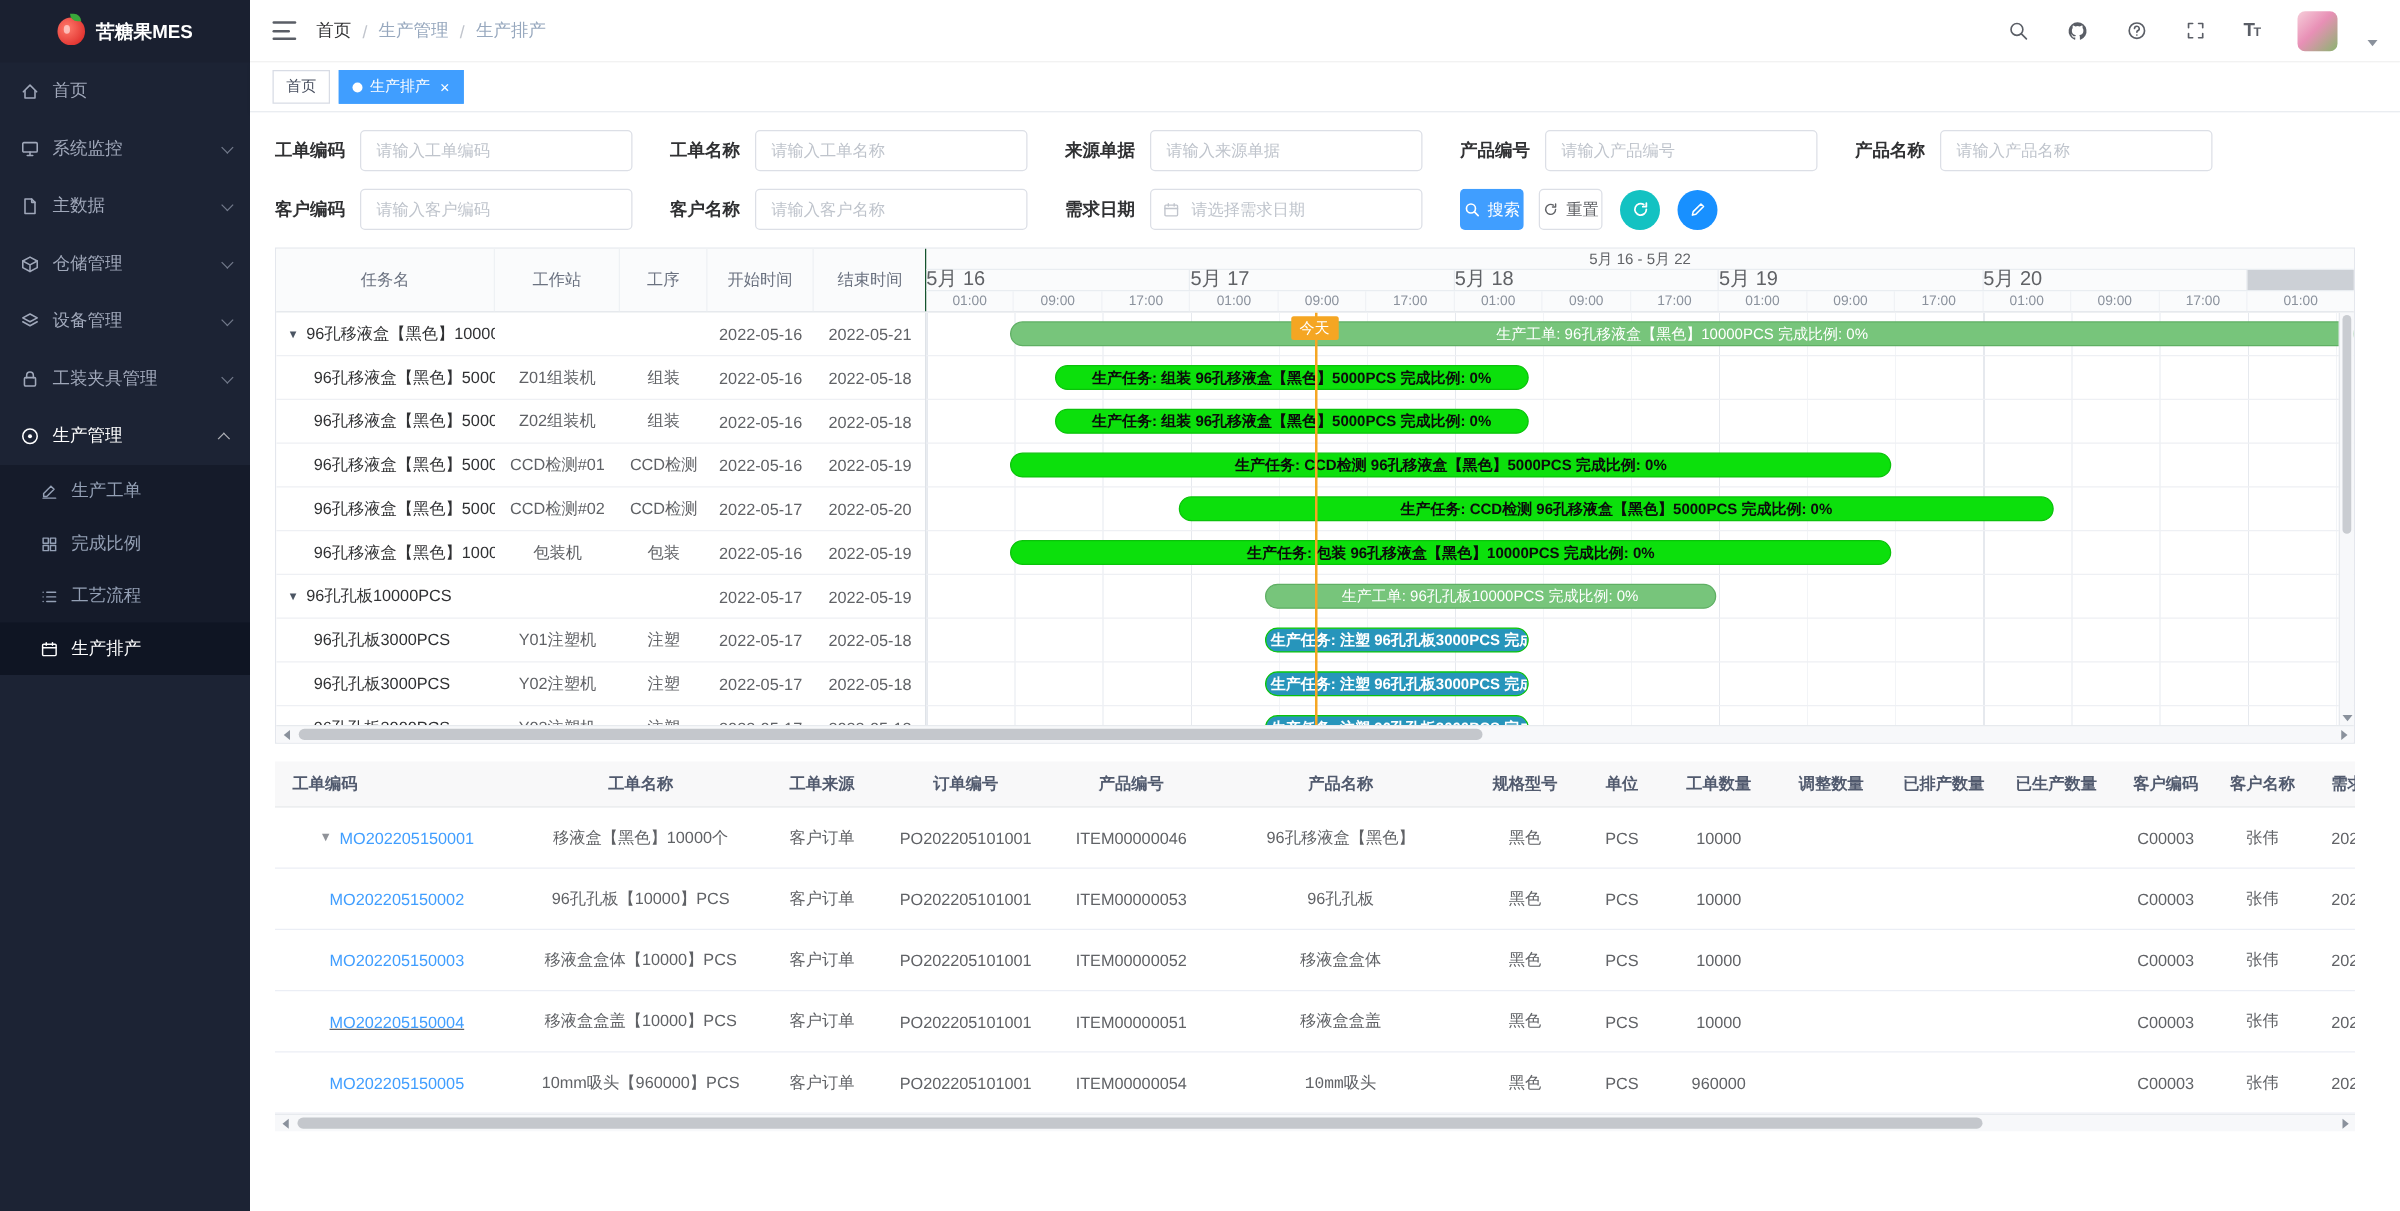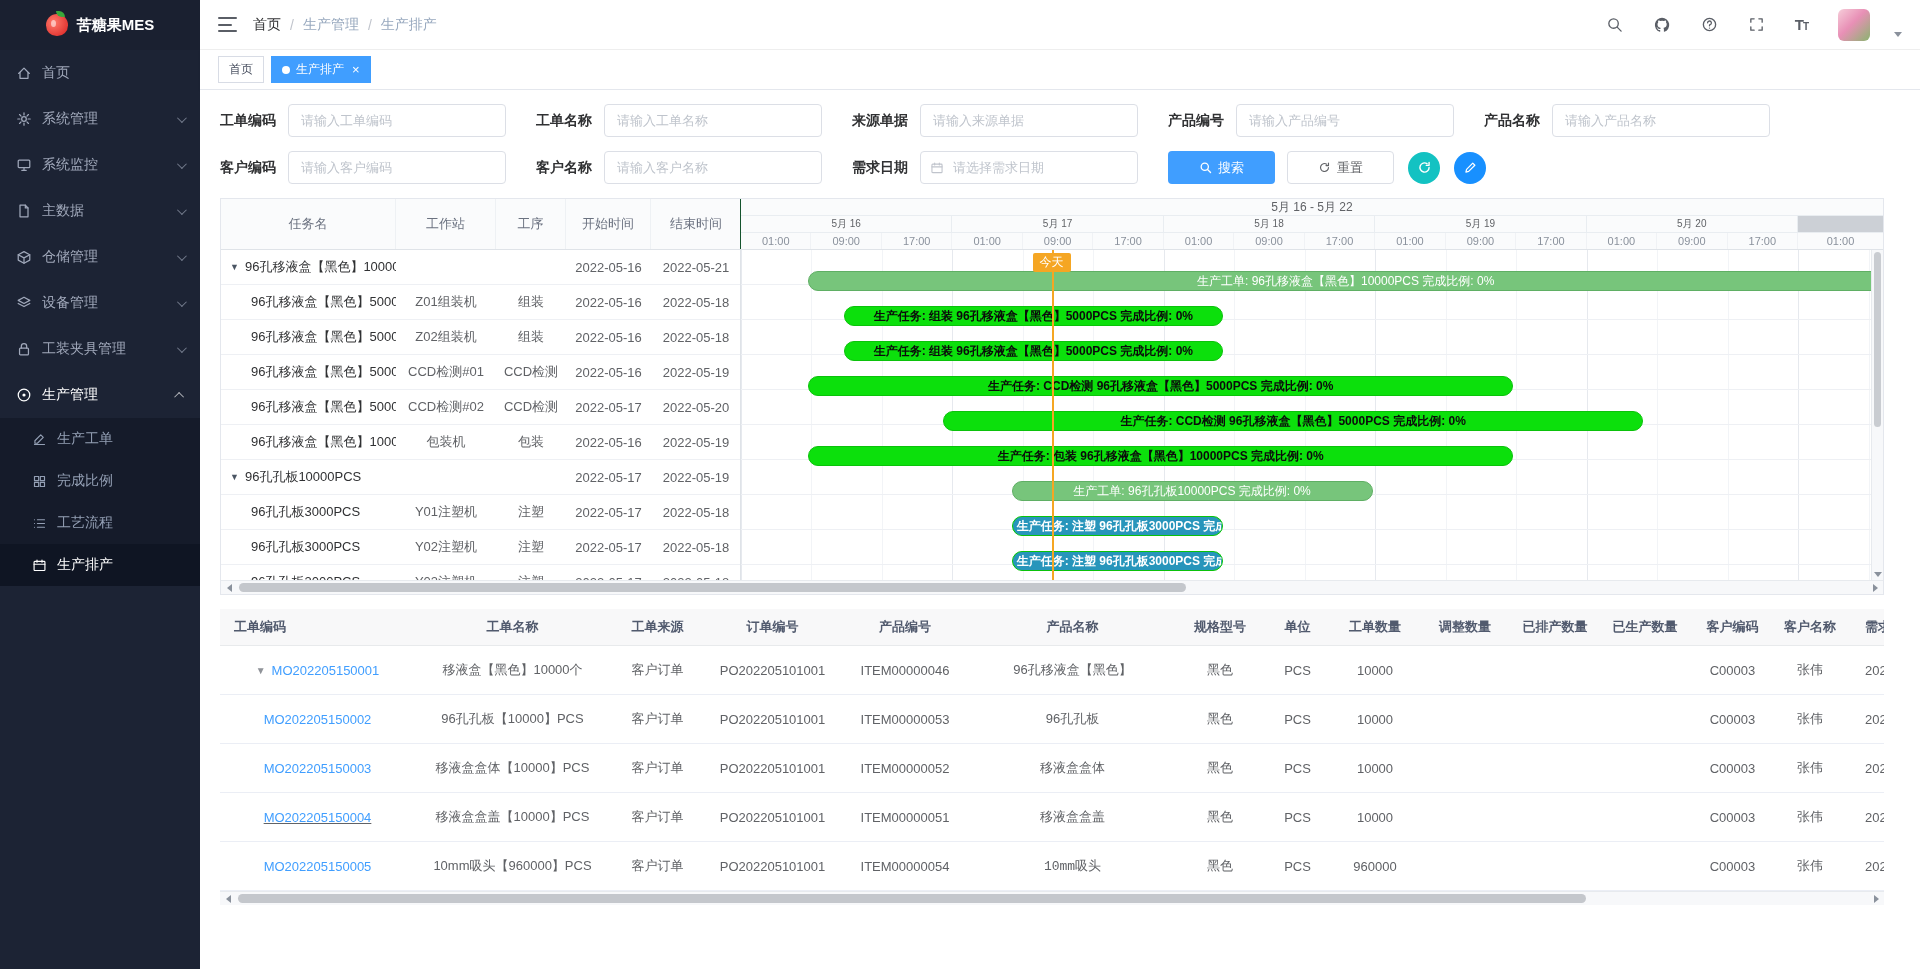--- a/index.html
+++ b/index.html
@@ -44,57 +44,57 @@
 
 .content{flex:1;padding:14px 20px 0 20px;overflow:hidden;background:#fff}
 .filter-row{display:flex;align-items:center;margin-bottom:14px}
 .f-field{display:flex;align-items:center;margin-right:30px}
 .f-field label{font-size:14px;font-weight:700;color:#303133;margin-right:12px;white-space:nowrap}
 .f-input{position:relative;display:flex;align-items:center}
 .f-input input{width:218px;height:33px;border:1px solid #dcdfe6;border-radius:4px;padding:0 12px;font-size:13px;color:#606266;font-family:inherit;outline:none;background:#fff}
 .f-input input::placeholder{color:#bfc4cc}
 .f-input.date input{padding-left:32px}
 .f-input.date .i{position:absolute;left:10px;color:#c0c4cc}
-.btn{height:33px;display:inline-flex;align-items:center;gap:6px;padding:0 30px;border-radius:4px;font-size:13px;cursor:pointer;border:1px solid transparent;font-family:inherit}
+.btn{height:33px;display:inline-flex;align-items:center;gap:6px;padding:0 2px;border-radius:4px;font-size:13px;cursor:pointer;border:1px solid transparent;font-family:inherit}
 .btn-primary{background:#409eff;color:#fff}
 .btn-default{background:#fff;border-color:#dcdfe6;color:#606266;margin-left:12px}
 .btn-circle{width:32px;height:32px;border-radius:50%;display:inline-flex;align-items:center;justify-content:center;color:#fff;margin-left:14px;cursor:pointer;border:none}
 .btn-circle.teal{background:#13c2c2}
 .btn-circle.blue{background:#1890ff}
 
 .gantt{border:1px solid #e4e7ed;width:1664px;background:#fff}
 .g-header{display:flex;height:51px;border-bottom:1px solid #dfe3e8;background:#fafbfc}
 .g-grid-h{display:flex;width:520px;flex-shrink:0;border-right:1px solid #14532d}
 .g-grid-h .gc{display:flex;align-items:center;justify-content:center;font-size:13px;color:#6b7280;border-right:1px solid #eef1f4;height:100%;flex-shrink:0}
 .g-grid-h .gc:last-child{border-right:none}
 .g-time-h{flex:1;display:flex;flex-direction:column;min-width:0}
 .g-range{height:17px;text-align:center;font-size:12px;color:#606266;border-bottom:1px solid #e9edf1;line-height:16px}
 .g-days{display:flex;height:17px;border-bottom:1px solid #e9edf1}
-.g-day{font-size:10px;color:#606266;text-align:center;line-height:16px;border-right:1px solid #e9edf1;width:211.4px;flex-shrink:0}
+.g-day{font-size:16px;color:#606266;text-align:left;line-height:16px;border-right:1px solid #e9edf1;width:211.4px;flex-shrink:0}
 .g-day.gray{background:#ccd0d6;flex:1;width:auto;border-right:none}
 .g-slots{display:flex;height:17px}
 .g-slot{font-size:11px;color:#8a919c;text-align:center;line-height:16px;border-right:1px solid #f0f2f5;width:70.47px;flex-shrink:0}
 .g-slot.last{flex:1;width:auto;border-right:none}
 .g-body{display:flex;position:relative;height:330px;overflow:hidden}
 .g-grid-rows{width:520px;flex-shrink:0;border-right:1px solid #dfe3e8;background:#fff}
 .g-row{height:35px;display:flex;align-items:center;border-bottom:1px solid #eef0f4;font-size:13px;color:#303133}
 .g-row .cell{overflow:hidden;white-space:nowrap;height:100%;display:flex;align-items:center;flex-shrink:0}
 .cell.name{width:175px;padding-left:9px;gap:6px}
 .cell.name.child{padding-left:30px}
 .caret{font-size:9px;color:#4b5563;cursor:pointer}
 .cell.ws{width:100px;justify-content:center;color:#606266}
 .cell.proc{width:70px;justify-content:center;color:#606266}
 .cell.start{width:85px;justify-content:center;color:#606266}
 .cell.end{width:90px;justify-content:center;color:#606266}
 .g-timeline{position:relative;flex:1;min-width:0;
  background-image:
   repeating-linear-gradient(90deg,#e6e9ee 0,#e6e9ee 1px,transparent 1px,transparent 211.4px),
   repeating-linear-gradient(90deg,#f2f4f7 0,#f2f4f7 1px,transparent 1px,transparent 70.47px)}
 .tl-row{height:35px;border-bottom:1px solid #eef0f4;position:relative}
-.bar{position:absolute;top:21px;height:20px;border-radius:10px;display:flex;align-items:center;justify-content:center;overflow:hidden;white-space:nowrap;font-size:12px;cursor:pointer;z-index:2}
+.bar{position:absolute;top:7px;height:20px;border-radius:10px;display:flex;align-items:center;justify-content:center;overflow:hidden;white-space:nowrap;font-size:12px;cursor:pointer;z-index:2}
 .bar.order{background:#77c57b;border:1px solid #5faf64;color:#fff}
 .bar.task{background:#0ce00c;border:1px solid #0bc20b;color:#0b0b0b;font-weight:700}
 .bar .bl{padding:0 7px;overflow:hidden}
 .bar.selected .bl{background:rgba(47,128,237,.78);color:#fff;border-radius:3px;padding:1px 4px}
 .g-today-line{position:absolute;top:0;bottom:0;width:2px;background:#f5a623;z-index:3}
 .g-today{position:absolute;top:3px;z-index:4;background:#f5a623;color:#fff;font-size:12px;padding:1px 7px;border-radius:2px;transform:translateX(-50%);cursor:default}
 .g-vscroll{position:absolute;right:0;top:0;bottom:0;width:12px;background:#f7f8fa;border-left:1px solid #e7eaee;z-index:5}
 .vthumb{position:absolute;top:2px;left:2px;width:7px;height:175px;background:#c9ccd1;border-radius:4px;cursor:pointer}
 .varrow{position:absolute;bottom:3px;left:2px;width:0;height:0;border-left:4px solid transparent;border-right:4px solid transparent;border-top:5px solid #8a919c;cursor:pointer}
 .hscroll{height:14px;background:#f7f8fa;border-top:1px solid #e7eaee;position:relative;display:flex;align-items:center;justify-content:space-between;padding:0 3px}
@@ -128,28 +128,20 @@
       <span class="logo-icon"></span>
       <span>苦糖果MES</span>
     </div>
     <nav id="side-menu">
         <div class="menu-item">
           <svg class="i" viewBox="0 0 18 18" width="16" height="16" fill="none" stroke="currentColor" stroke-width="1.4" stroke-linecap="round" stroke-linejoin="round">
             <path d="M3 9.5 9 3.5l6 6"></path>
             <path d="M4.5 8.5V15h9V8.5"></path>
           </svg>
           <span class="mi-label">首页</span>
-        </div>
-        <div class="menu-item">
-          <svg class="i" viewBox="0 0 18 18" width="16" height="16" fill="none" stroke="currentColor" stroke-width="1.4" stroke-linecap="round" stroke-linejoin="round">
-            <circle cx="9" cy="9" r="2.6"></circle>
-            <path d="M9 2v2.4M9 13.6V16M2 9h2.4M13.6 9H16M4 4l1.7 1.7M12.3 12.3 14 14M14 4l-1.7 1.7M5.7 12.3 4 14"></path>
-          </svg>
-          <span class="mi-label">系统管理</span>
-          <span class="mi-arrow "></span>
         </div>
         <div class="menu-item">
           <svg class="i" viewBox="0 0 18 18" width="16" height="16" fill="none" stroke="currentColor" stroke-width="1.4" stroke-linecap="round" stroke-linejoin="round">
             <rect x="2.5" y="3.5" width="13" height="8.5" rx="1"></rect>
             <path d="M6.5 15h5M9 12v3"></path>
           </svg>
           <span class="mi-label">系统监控</span>
           <span class="mi-arrow "></span>
         </div>
         <div class="menu-item">

